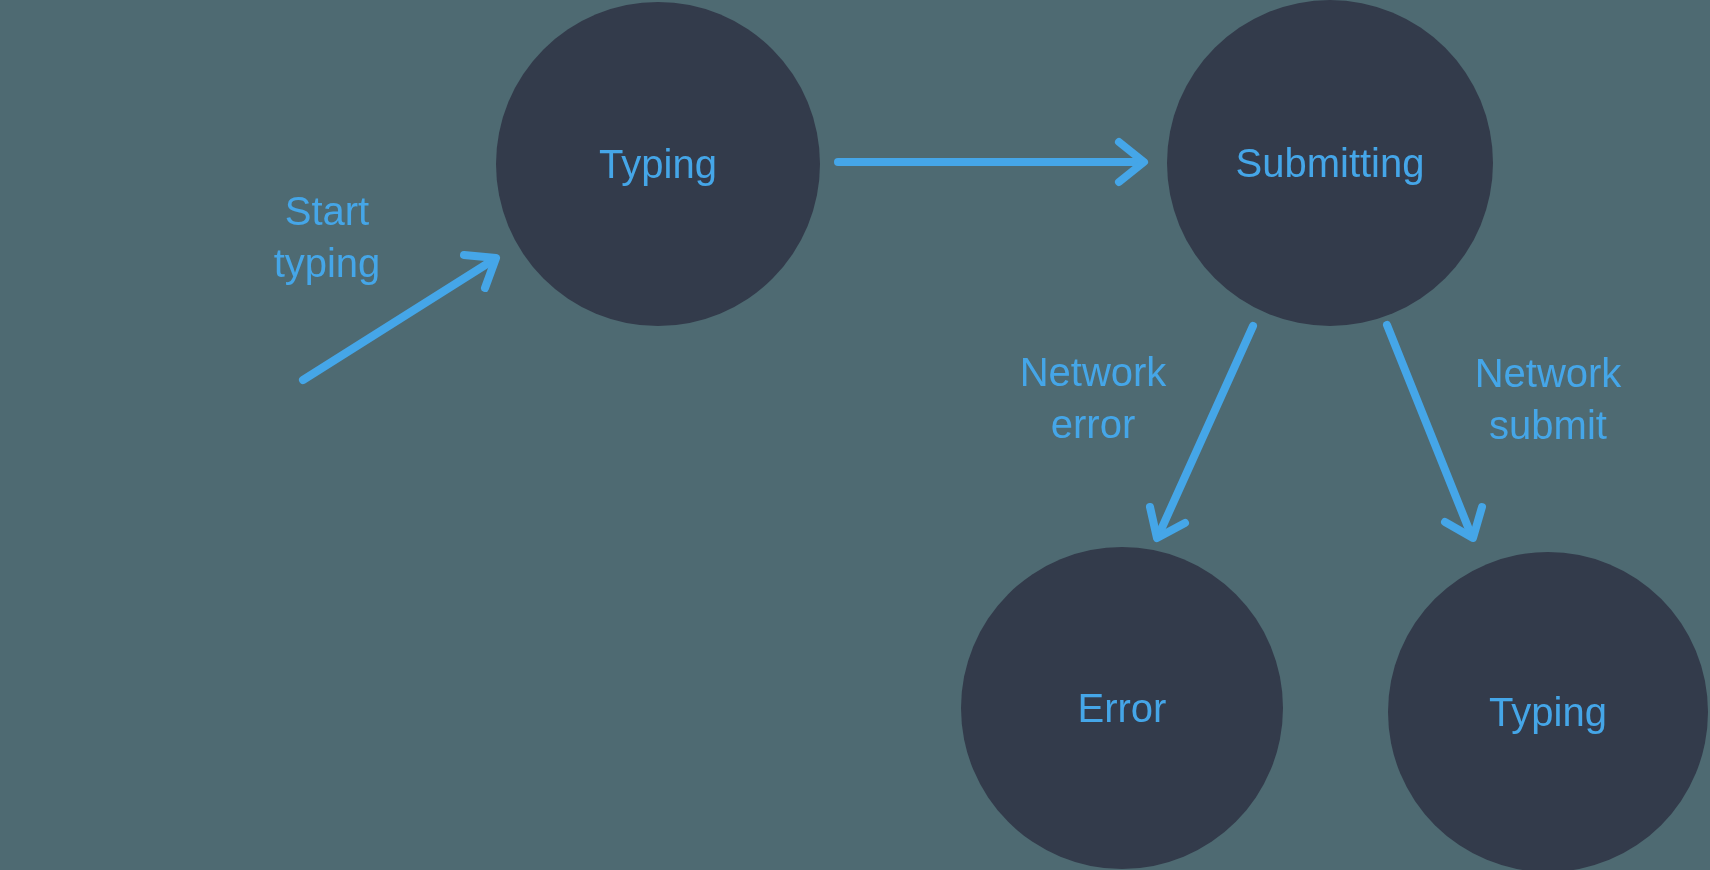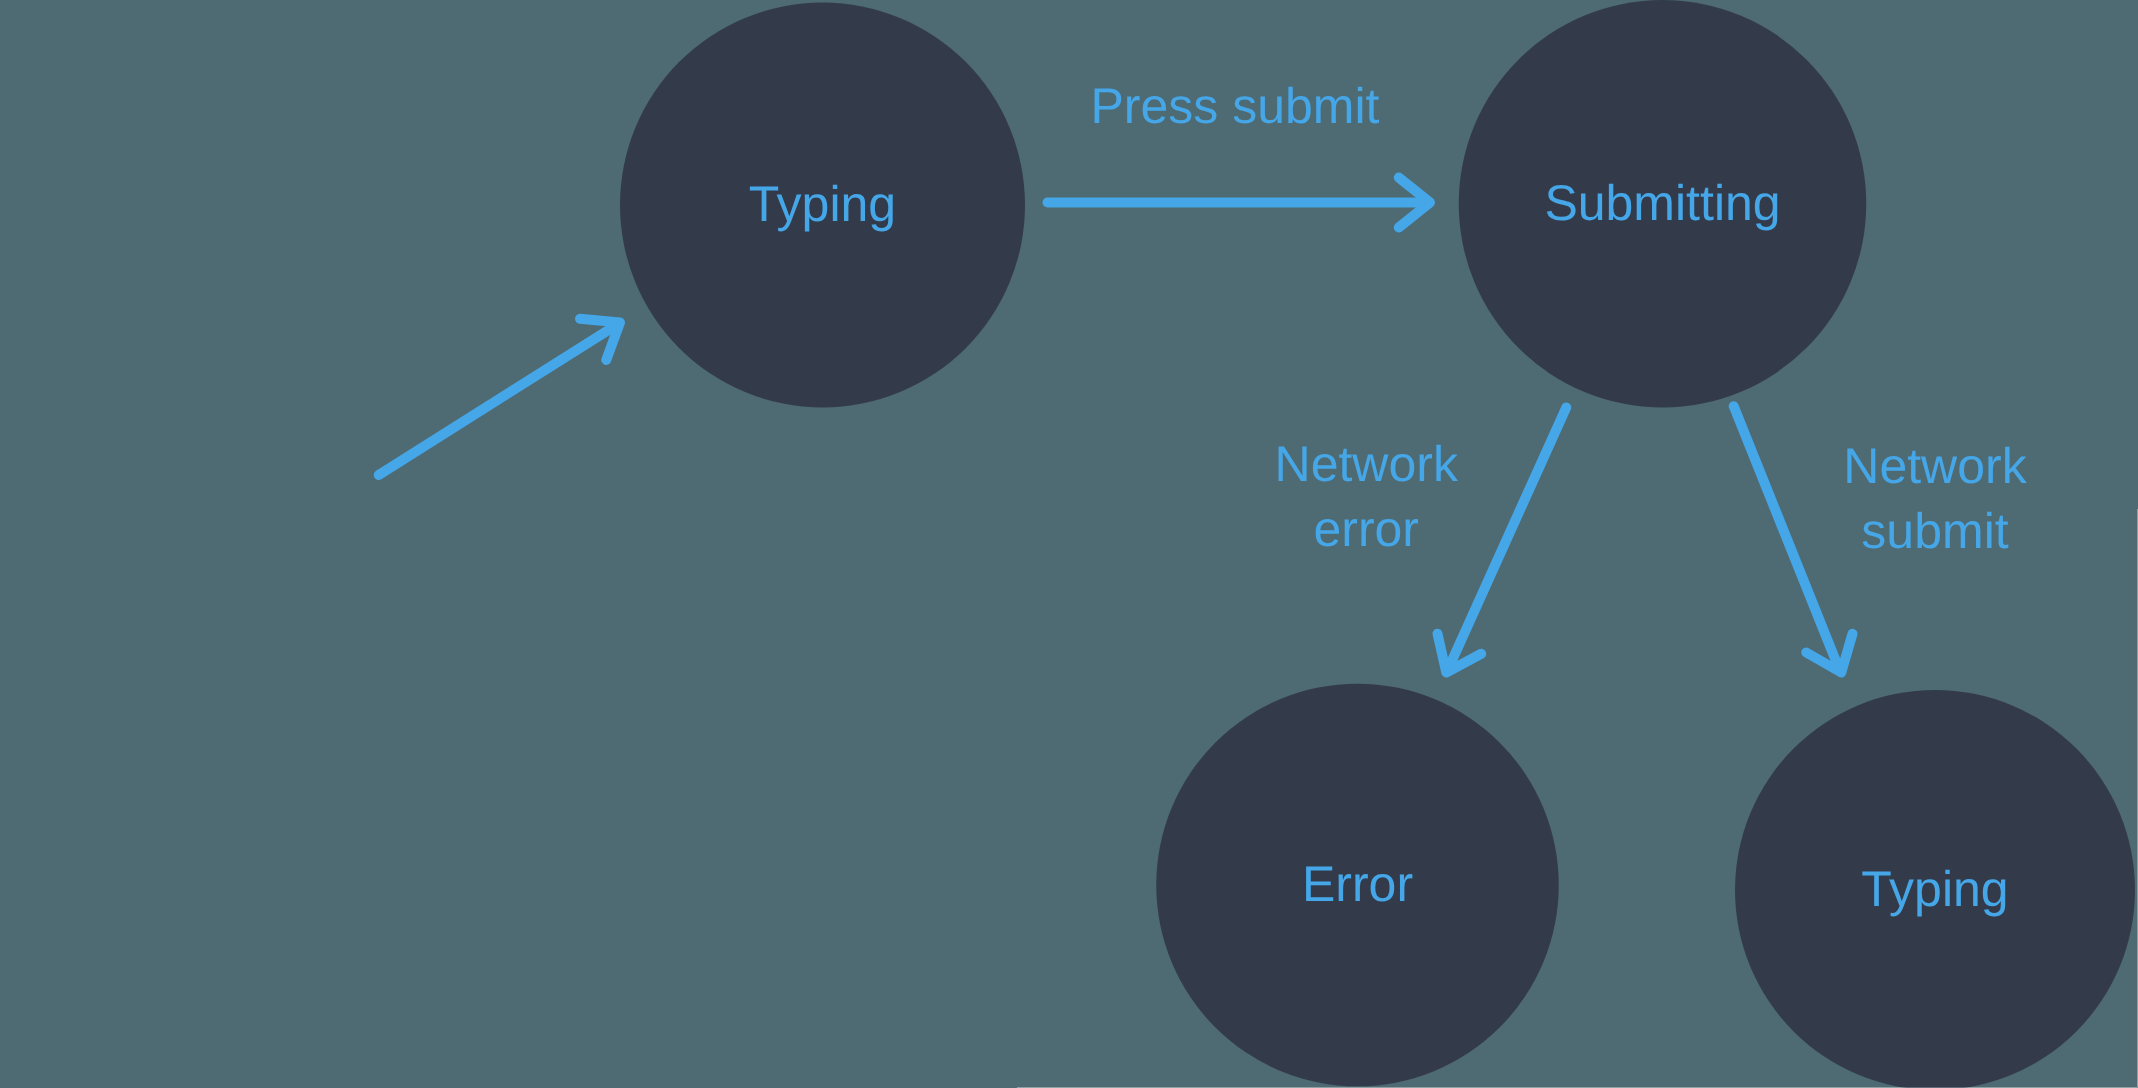--- a/index.html
+++ b/index.html
@@ -29,21 +29,21 @@
     position: absolute;
     border-radius: 50%;
     background: #333B4B;
     display: flex;
     align-items: center;
     justify-content: center;
   }
   .node-empty      { left: 5px;    top: 343px; width: 316px; height: 316px; }
   .node-typing     { left: 496px;  top: 2px;   width: 324px; height: 324px; }
   .node-submitting { left: 1167px; top: 0px;   width: 326px; height: 326px; }
-  .node-error      { left: 925px;  top: 547px; width: 322px; height: 322px; }
+  .node-error      { left: 961px;  top: 547px; width: 322px; height: 322px; }
   .node-success    { left: 1388px; top: 552px; width: 320px; height: 320px; }
   .node-label {
     color: #45A6E8;
     font-size: 40px;
     line-height: 1;
     white-space: nowrap;
   }
   .edge-label {
     position: absolute;
     transform: translate(-50%, -50%);
@@ -91,20 +91,20 @@
   </div>
 
   <div class="node node-error">
     <span class="node-label">Error</span>
   </div>
 
   <div class="node node-success">
     <span class="node-label">Typing</span>
   </div>
 
+  <div class="edge-label label-start-typing">Start typing</div>
 
-  <div class="edge-label label-press-submit">Press submit</div>
 
   <div class="edge-label label-network-error">Network error</div>
 
   <div class="edge-label label-network-success">Network submit</div>
 
 </div>
 
 </body></html>

